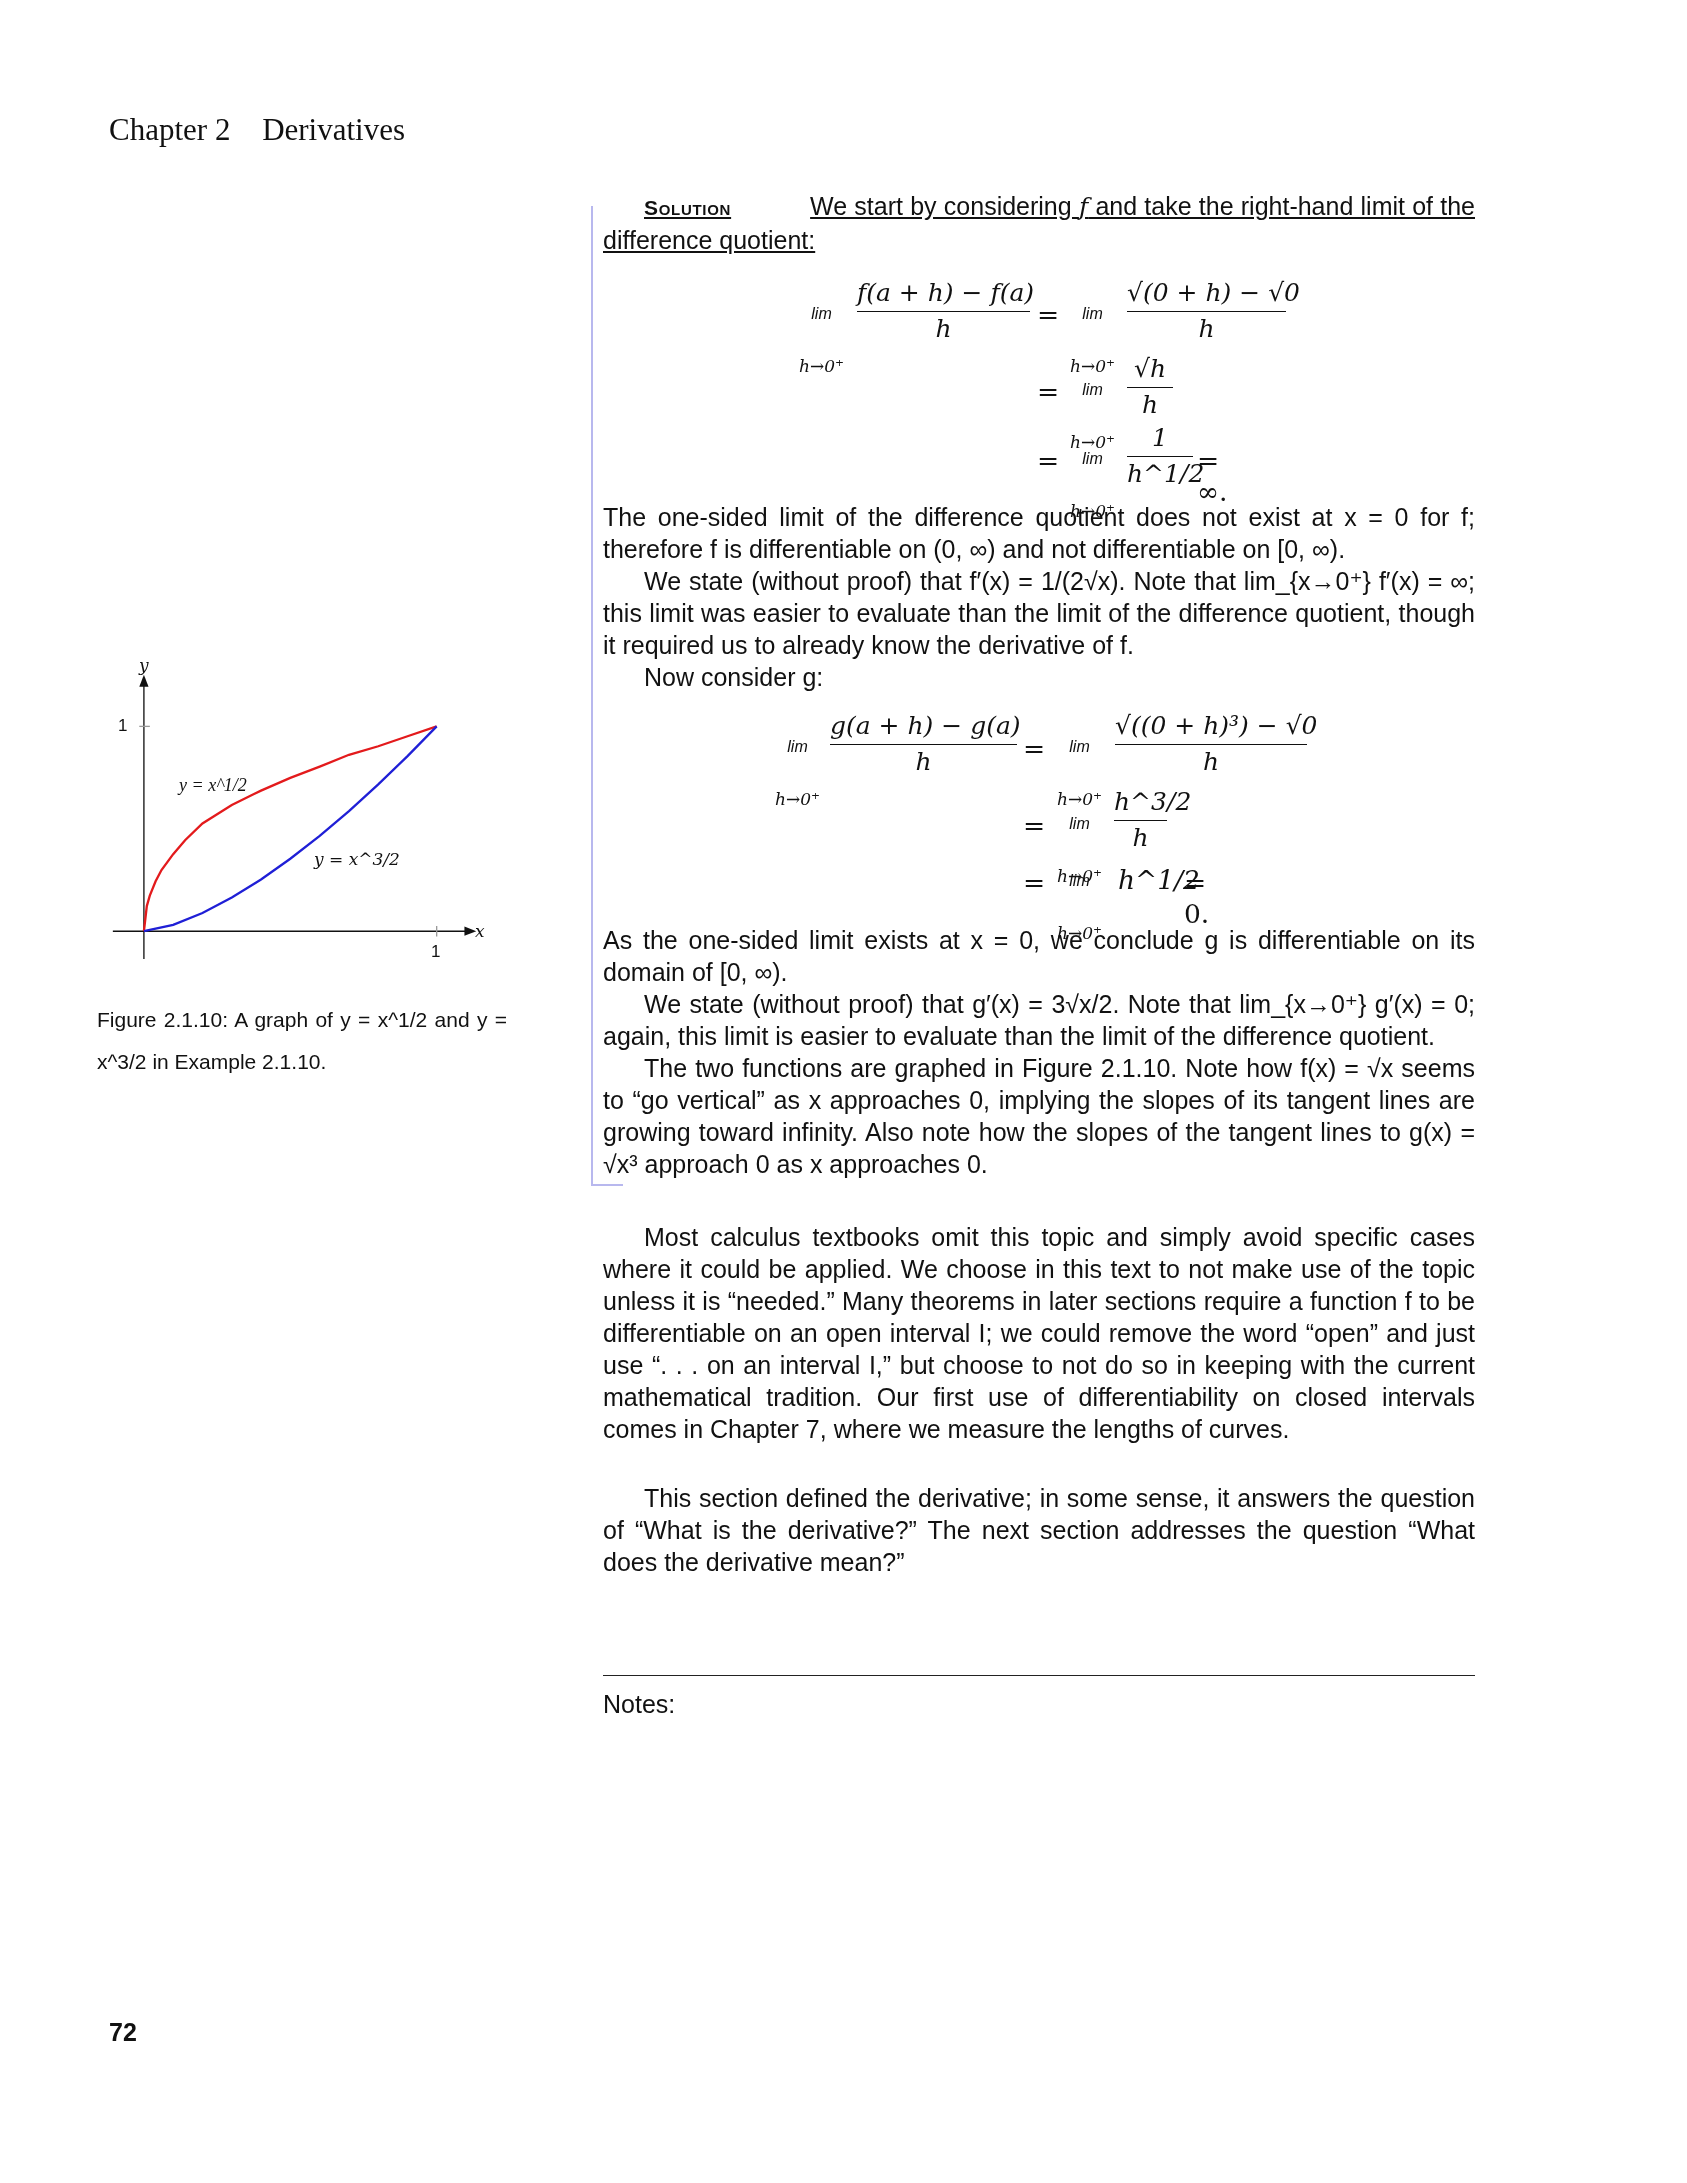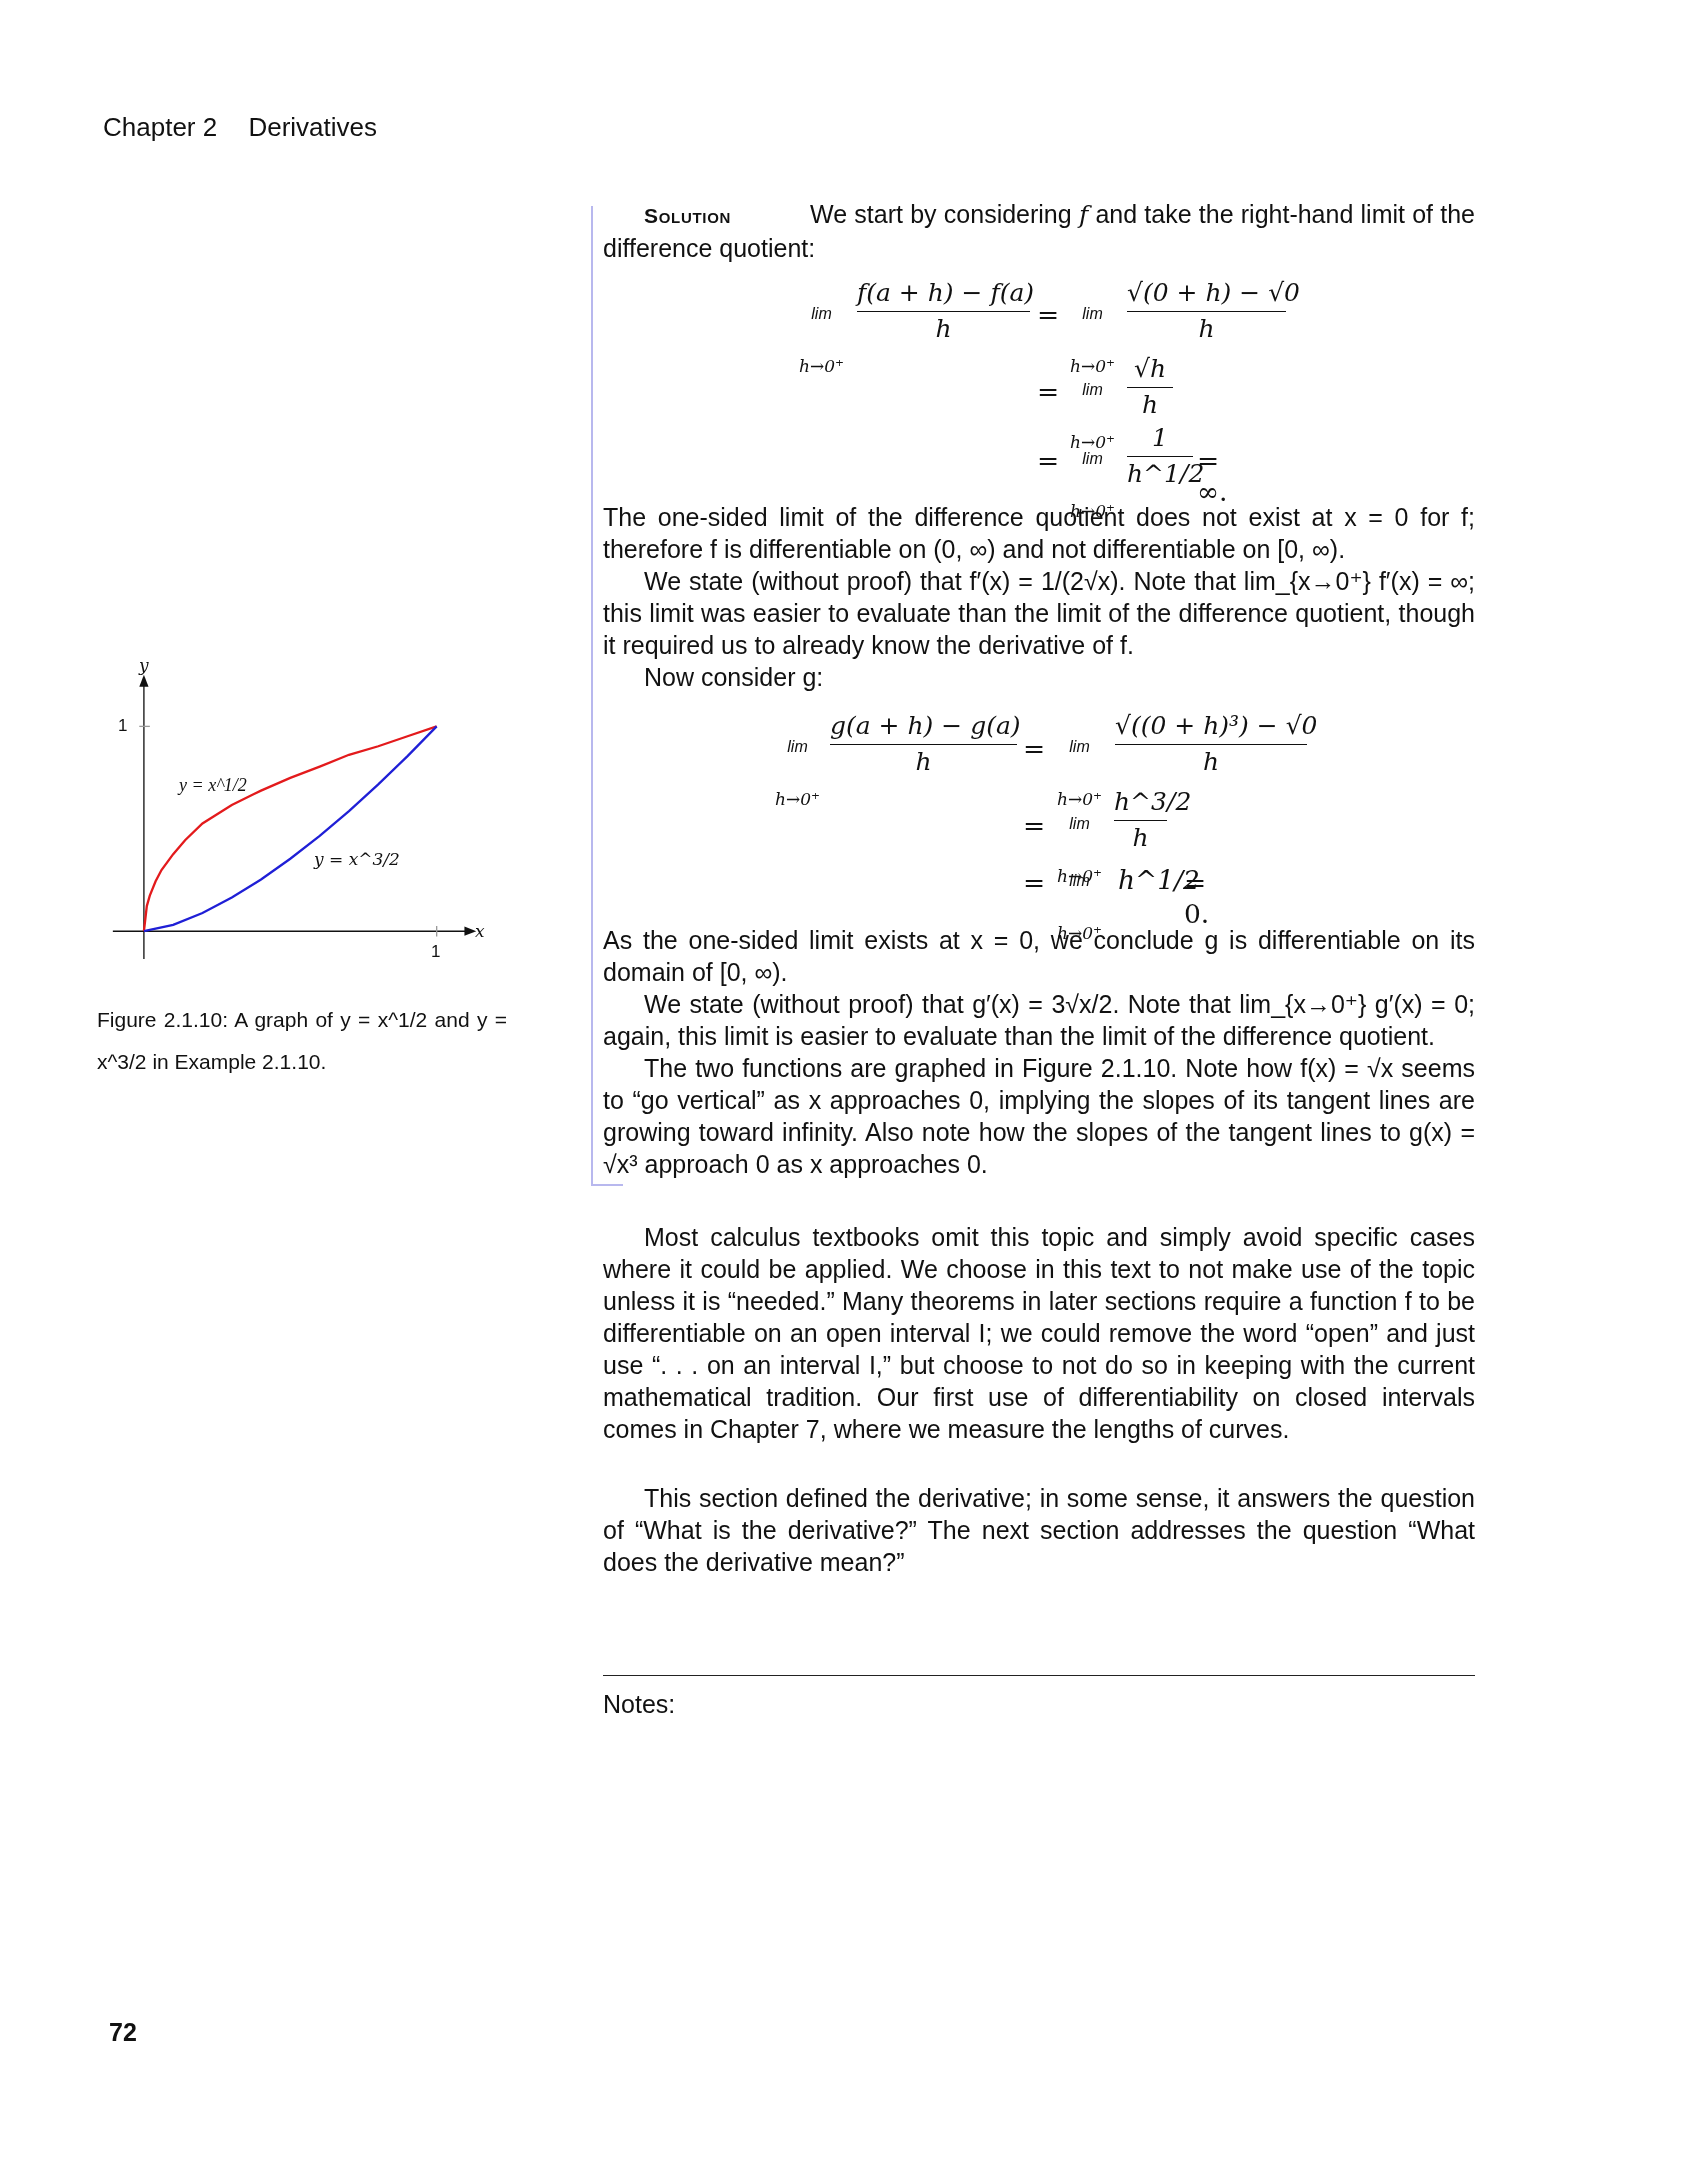--- a/index.html
+++ b/index.html
@@ -1,19 +1,19 @@
 <!DOCTYPE html>
 <html style="font-size:10.6px"><head>
 <meta charset="utf-8">
 <style>
   html, body { margin: 0; padding: 0; background: #ffffff; }
   body { width: 1687px; height: 2183px; position: relative; overflow: hidden;
          font-family: "Liberation Sans", "DejaVu Sans", sans-serif; color: #111; }
   .abs { position: absolute; }
-  .header { left: 103px; top: 112px; font-size: 26px; }
+  .header { left: 109px; top: 112px; font-size: 31px; font-family: Liberation Serif, serif; }
   .header .chap { margin-right: 24px; }
   .pagenum { left: 109px; top: 2018px; font-size: 25px; font-weight: bold; }
 
   .main { left: 603px; width: 872px; font-size: 25px; line-height: 32px; }
   .main p { margin: 0; text-align: justify; }
   .indent { text-indent: 41px; }
   .solution-label { font-variant: small-caps; font-weight: bold; font-size: 21px; margin-left: 41px; margin-right: 79px; letter-spacing: 0.7px; }
   i, .m { font-style: italic; font-family: "DejaVu Serif", "Liberation Serif", serif; }
 
   .margin-bar { left: 591px; top: 206px; width: 2px; height: 979px; background: #b8b8ee; }
@@ -39,21 +39,21 @@
 <body>
 
 <div class="abs header">
   <span class="chap">Chapter 2</span>
   <span>Derivatives</span>
 </div>
 
 <div class="abs margin-bar"></div>
 <div class="abs margin-foot"></div>
 
-<div class="abs main" style="top:198px;">
+<div class="abs main" style="top:190px;text-decoration:underline;">
   <p>
     <span class="solution-label">Solution</span><span>We start by considering </span><i>f</i><span> and take the right-hand limit of the difference quotient:</span>
   </p>
 </div>
 
 <div class="eq" style="left:0;top:0;">
   <div class="lim" style="left:785px;top:301px;">
     <span class="w">lim</span>
     <span class="s">h→0⁺</span>
   </div>

